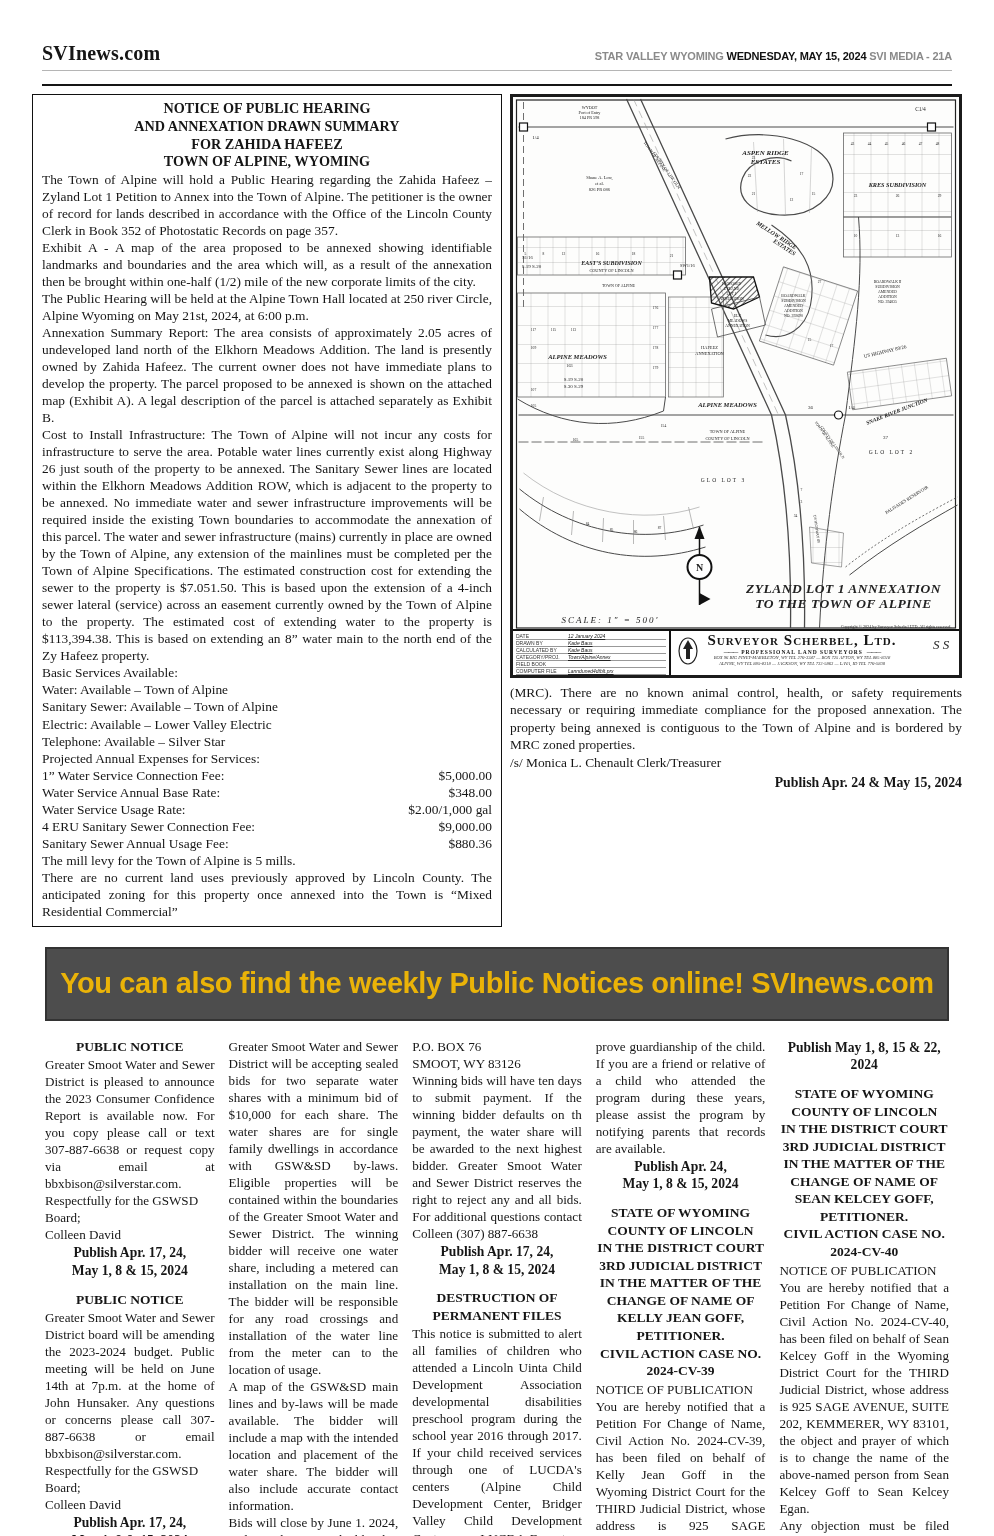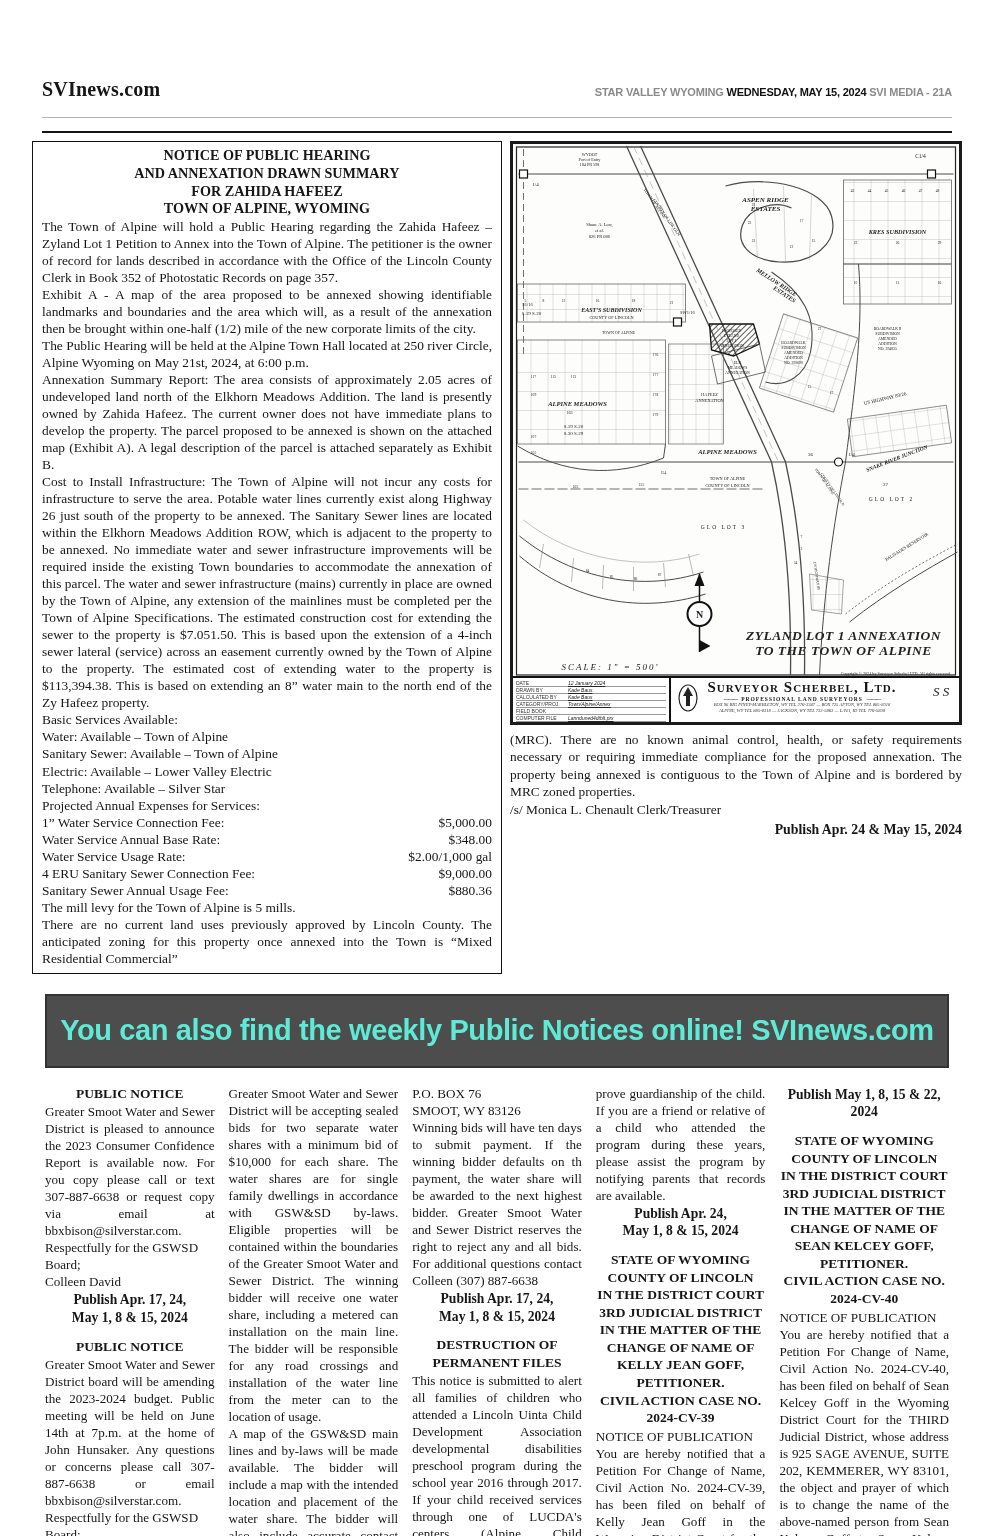--- a/index.html
+++ b/index.html
@@ -2,21 +2,21 @@
 <html><head>
 <meta charset="utf-8">
 <style>
   html,body { margin:0; padding:0; background:#e8e8e8; }
   .page {
     width:994px; height:1536px; margin:0 auto; background:#ffffff;
     font-family:"Liberation Serif", serif; color:#161616; position:relative;
     overflow:hidden; box-sizing:border-box;
   }
   
-  .header { margin:16px 42px; padding-top:62px; display:flex; justify-content:space-between; align-items:baseline; }
+  .header { margin:0 42px; padding-top:42px; display:flex; justify-content:space-between; align-items:baseline; }
   .masthead { font-weight:bold; font-size:20px; letter-spacing:.2px; }
   .header-right { font-family:"Liberation Sans", sans-serif; font-size:11px; font-weight:bold; letter-spacing:-.2px; }
   .hr-gray { color:#8a8a8a; }
   .hr-black { color:#111; }
   .rule1 { border:0; border-top:1px solid #b5b5b5; margin:5px 42px 0; }
   .rule2 { border:0; border-top:2.5px solid #151515; margin:13px 42px 0; }
 
   
   .top-section { display:flex; gap:8px; margin:8px 32px 0;justify-content:center; }
   .notice-box {
@@ -58,21 +58,21 @@
   .mrc-text p { margin:0; text-align:justify; }
   .mrc-sig { text-align:left; }
   .mrc-publish { font-weight:bold; text-align:right; font-size:13.8px; margin-top:3px; }
 
   
   .banner {
     margin:20px 45px 0; height:70px; background:#4d4d4d; border:2px solid #333;
     display:flex; align-items:center; justify-content:center;
   }
   .banner-text {
-    color:#5eead4; font-family:"Liberation Sans", sans-serif; font-weight:bold;
+    color:#eab308; font-family:"Liberation Sans", sans-serif; font-weight:bold;
     font-size:29px; letter-spacing:-.4px;
   }
 
   
   .columns { display:flex; gap:14px; margin:17px 45px 0; }
   .col { flex:1; min-width:0; font-size:13.1px; line-height:1.3; }
   .blk-h { font-weight:bold; text-align:center; white-space:pre-line; margin:11px 0 1px; font-size:13.5px; }
   .col .blk-h:first-child, .blk-h.first { margin-top:0; }
   .blk-p { text-align:justify; margin:0; }
   .blk-l { text-align:left; margin:0; }

